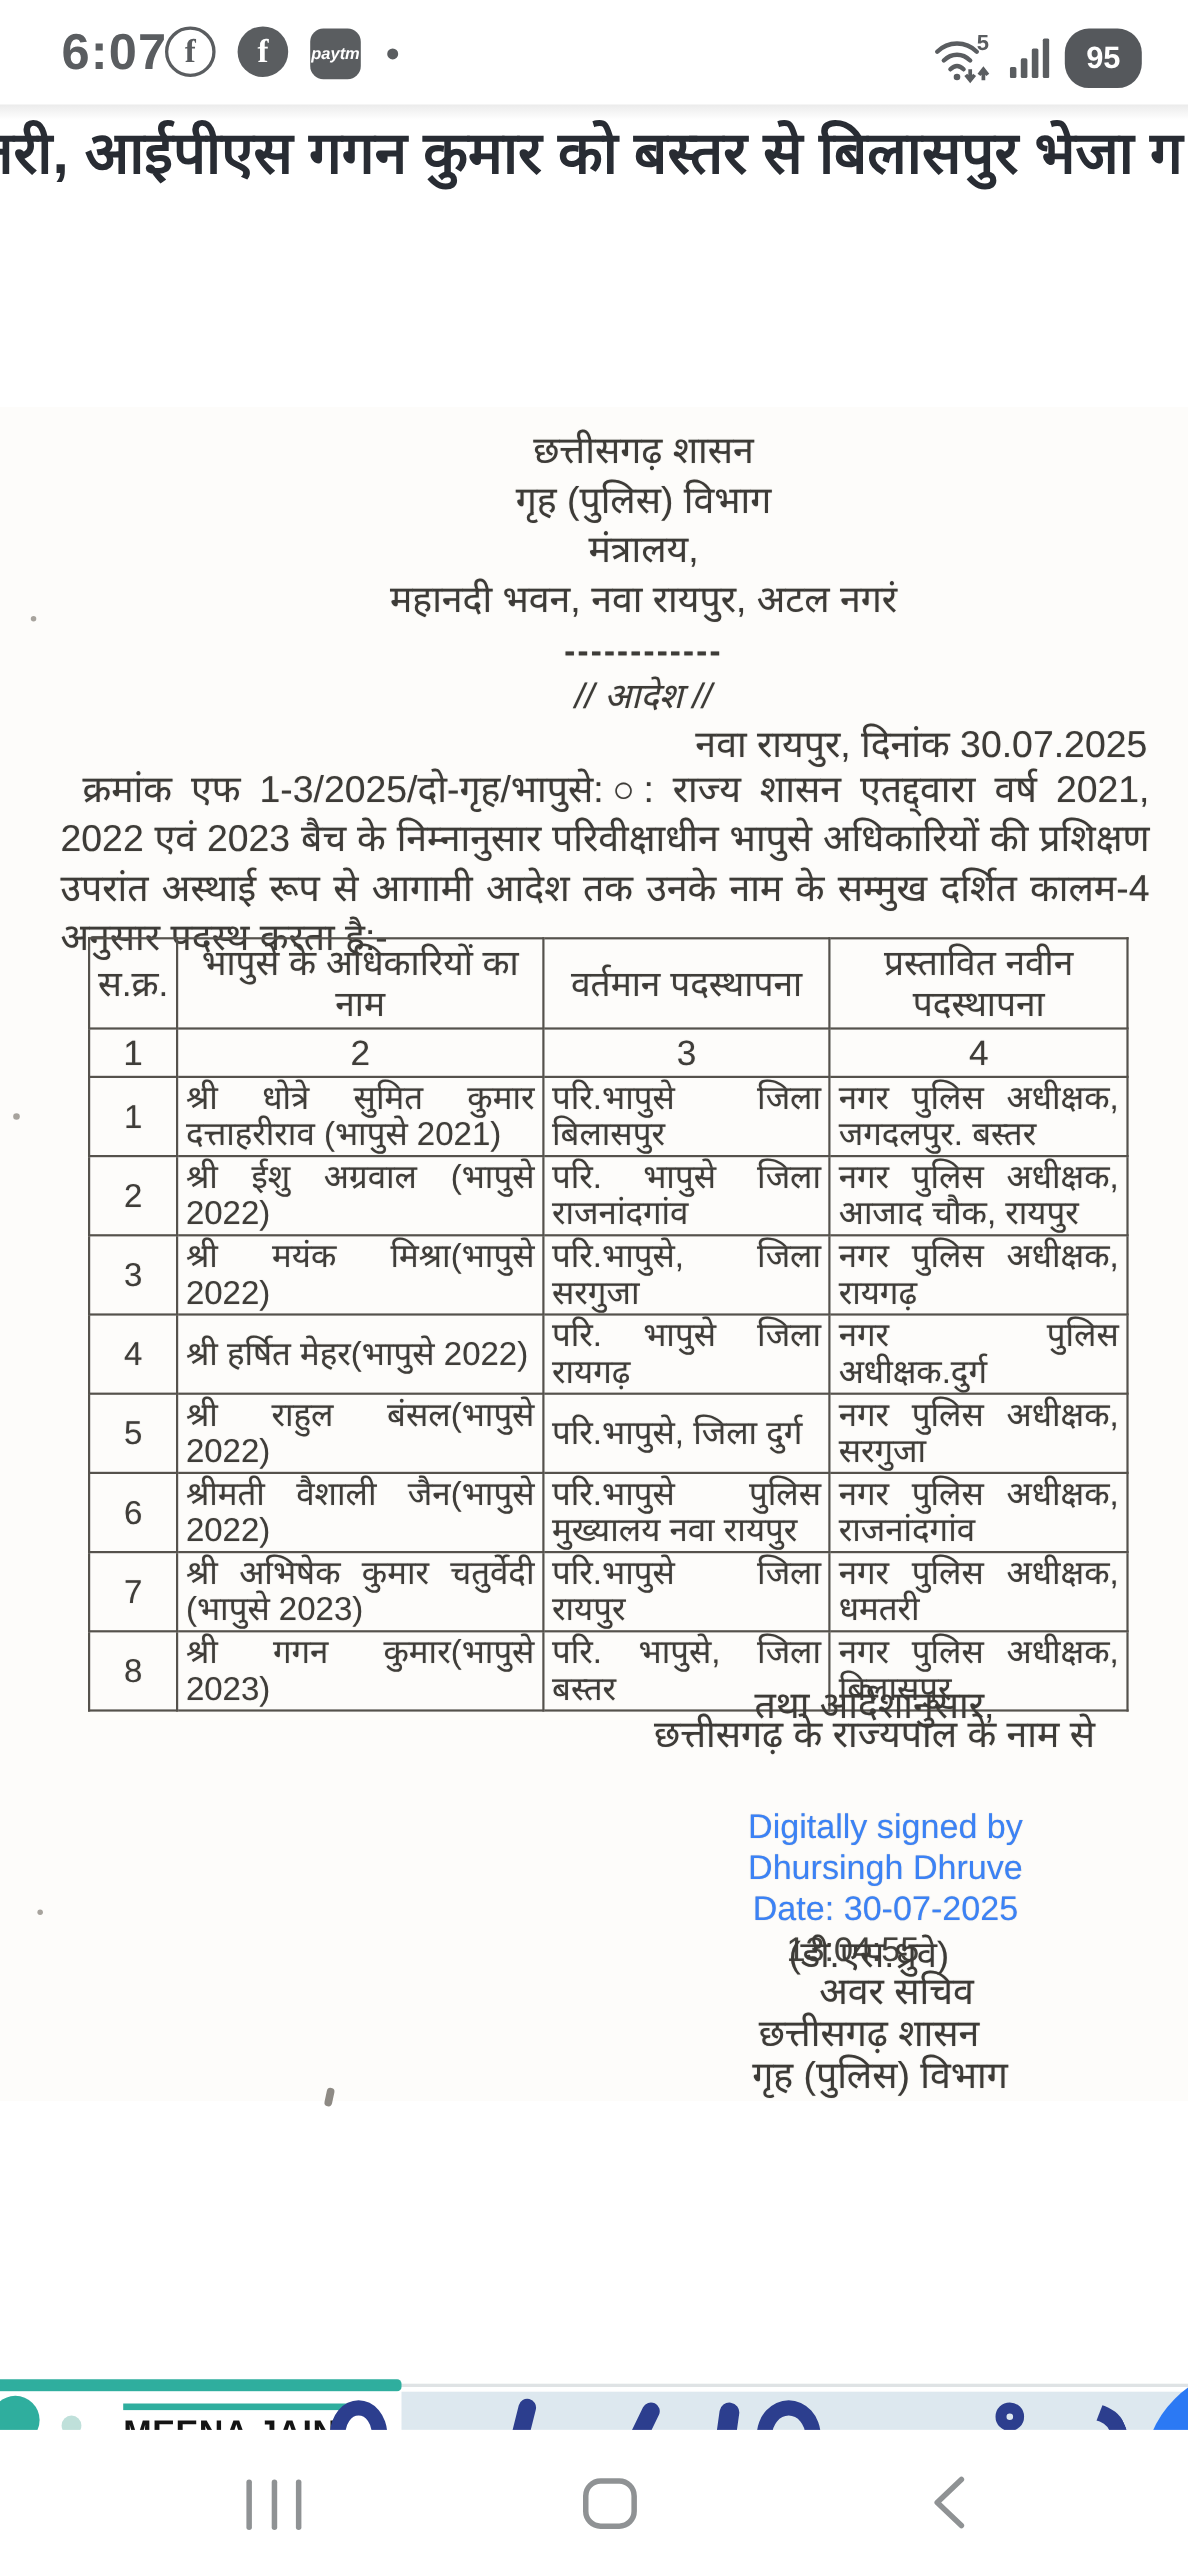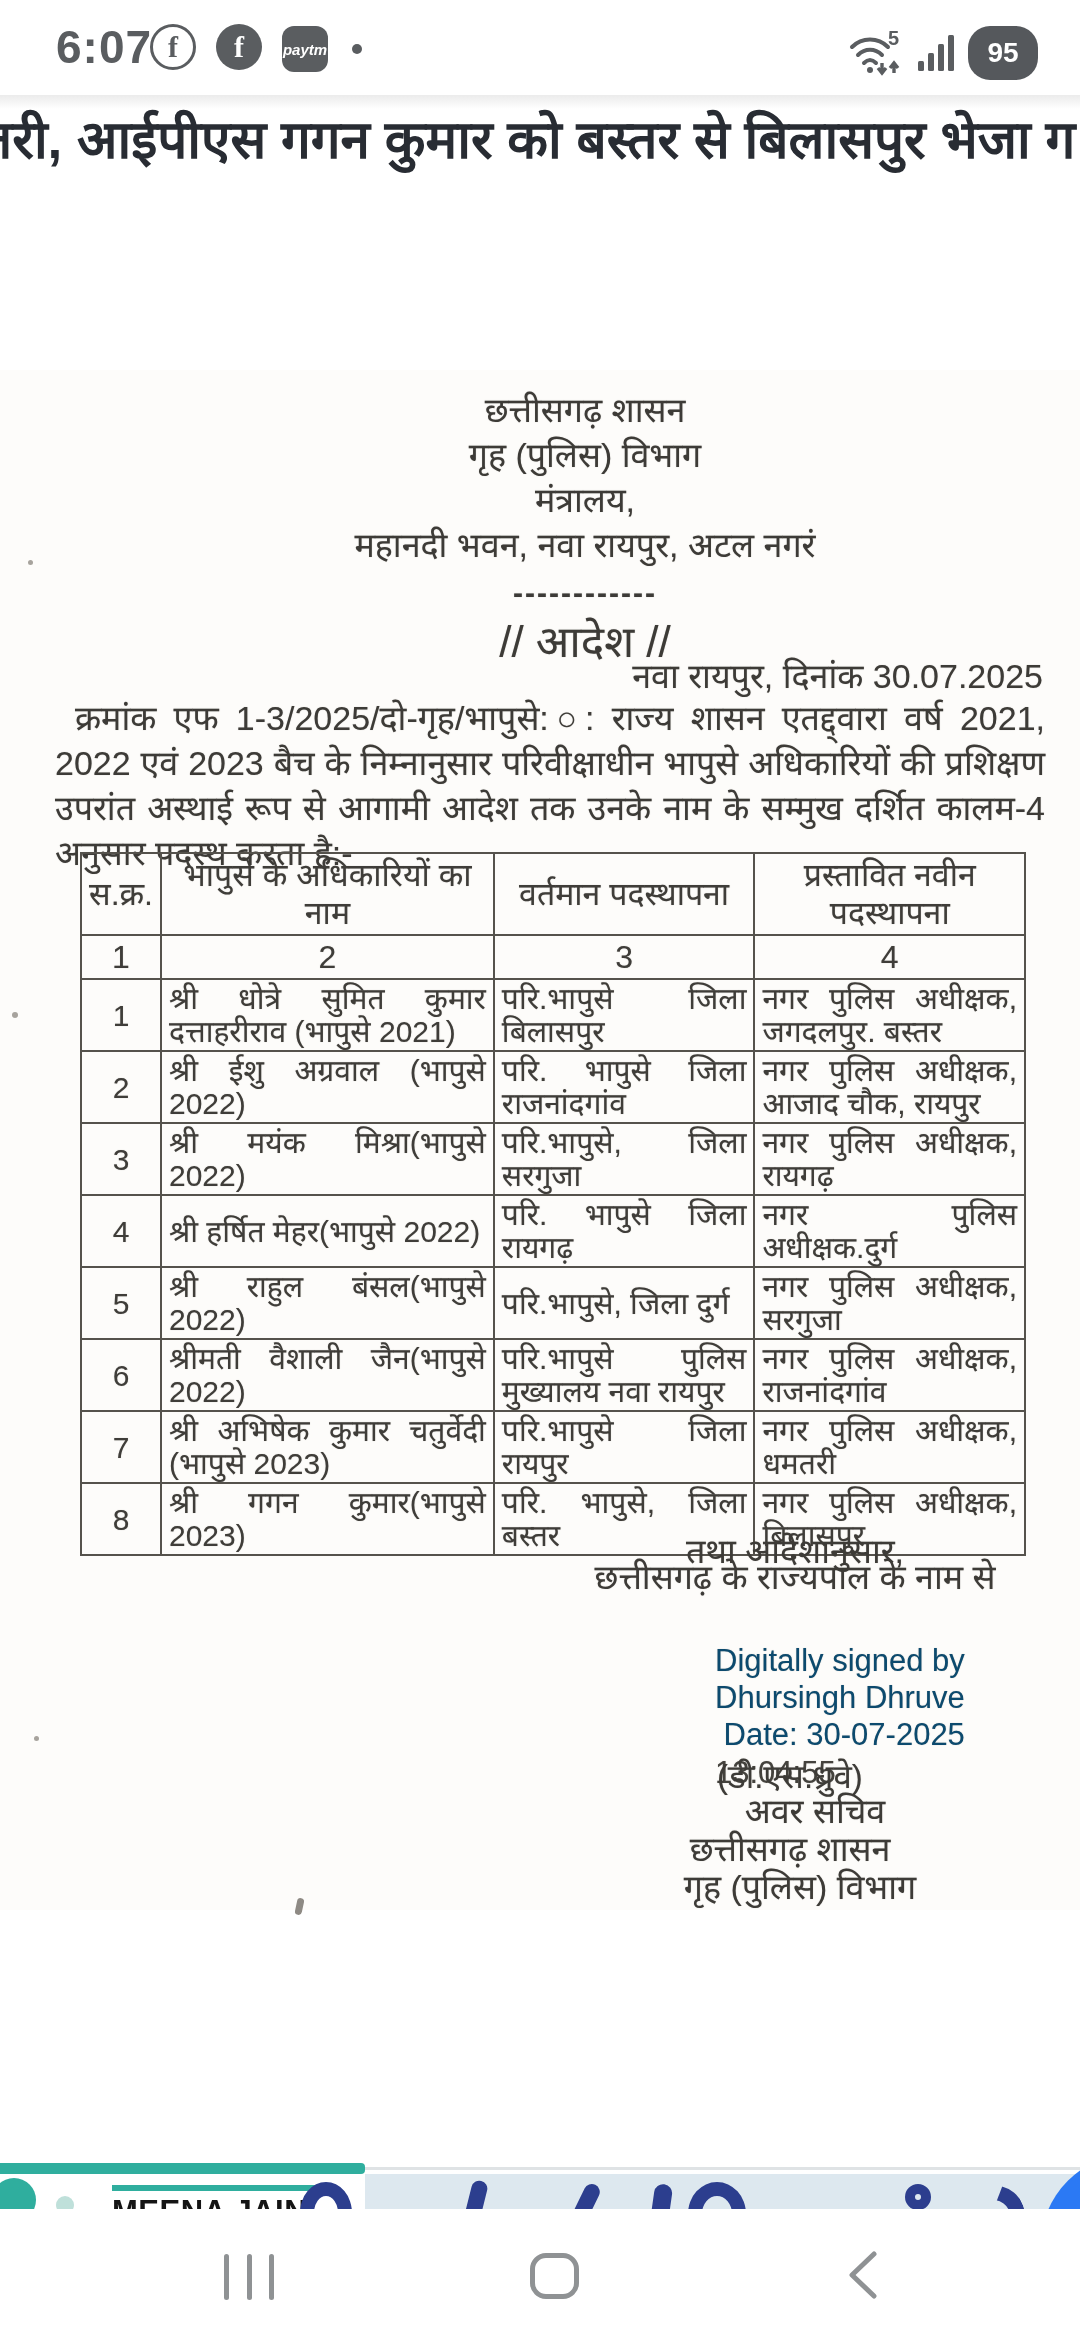--- a/index.html
+++ b/index.html
@@ -34,38 +34,38 @@
     font-weight:600;color:var(--ink);white-space:nowrap;}
   .subhead{position:absolute;left:0;top:278px;height:80px;display:flex;align-items:flex-start;color:#23262b;}
   .subhead-frag{position:absolute;left:0;top:20px;width:40px;height:9px;background:#23262b;}
   .subhead-hi{margin-left:56px;font-size:64px;font-weight:700;line-height:72px;}
   .subhead-en{margin-left:16px;font-size:60px;font-weight:800;line-height:76px;letter-spacing:1px;}
   
   .doc{position:absolute;left:0;top:370px;width:1080px;height:1540px;background:#fdfcfa;color:var(--docink);
     text-shadow:0 0 1px rgba(70,66,58,.35);}
   .doc-head{position:absolute;left:160px;top:18px;width:850px;text-align:center;font-size:34px;line-height:45px;font-weight:500;}
   .doc-sep{position:absolute;left:160px;top:206px;width:850px;text-align:center;font-size:30px;letter-spacing:2px;font-weight:700;}
-  .doc-order{position:absolute;left:160px;top:240px;width:850px;text-align:center;font-size:44px;font-weight:500;}
+  .doc-order{position:absolute;left:160px;top:240px;width:850px;text-align:center;font-size:32px;font-weight:500;font-style:italic;}
   .doc-date{position:absolute;left:560px;top:282px;width:483px;text-align:right;font-size:34px;}
   .doc-body{position:absolute;left:55px;top:326px;width:990px;font-size:34px;line-height:45px;
     text-align:justify;text-indent:20px;}
   .doc-table{position:absolute;left:80px;top:482px;width:946px;border-collapse:collapse;
     font-size:30px;line-height:33px;color:#3f3d39;}
   .doc-table td,.doc-table th{border:2px solid #55524c;padding:2px 7px;vertical-align:middle;font-weight:500;}
   .doc-table th{font-size:32px;line-height:38px;text-align:center;}
   .col-sno{width:70px;} .col-name{width:338px;} .col-cur{width:264px;} .col-new{width:274px;}
   .row-num td{height:44px;text-align:center;font-size:32px;}
   .row-data td{height:68px;}
   .cell-sno{text-align:center;}
   .cell-j{text-align:justify;}
   
   .sig-c{position:absolute;text-align:center;font-size:34px;line-height:42px;}
   .sig1{left:545px;top:1186px;width:500px;}
   .sig2{left:545px;top:1160px;width:500px;}
-  .sig-digital{position:absolute;left:715px;top:1272px;font-size:31px;line-height:37px;color:#0c4a6e;text-align:right;}
+  .sig-digital{position:absolute;left:680px;top:1272px;font-size:31px;line-height:37px;color:#3b82f6;text-align:center;}
   .sig-overlap{position:absolute;left:715px;top:1383px;width:330px;height:42px;}
   .sig-overlap .t1{position:absolute;left:0;top:2px;font-size:31px;color:#44423d;}
   .sig-overlap .t2{position:absolute;left:2px;top:0;font-size:33px;}
   .sig3{left:665px;top:1420px;width:300px;}
   .sig4{left:615px;top:1458px;width:350px;}
   .sig5{left:600px;top:1496px;width:400px;}
   .speck{position:absolute;background:#a7a39d;border-radius:50%;}
   .speck.apos{width:7px;height:17px;border-radius:4px;transform:rotate(12deg);background:#8e8a84;}
   
   .banner-track{position:absolute;left:0;top:2167px;width:1080px;height:3px;background:#dfe3e5;}

